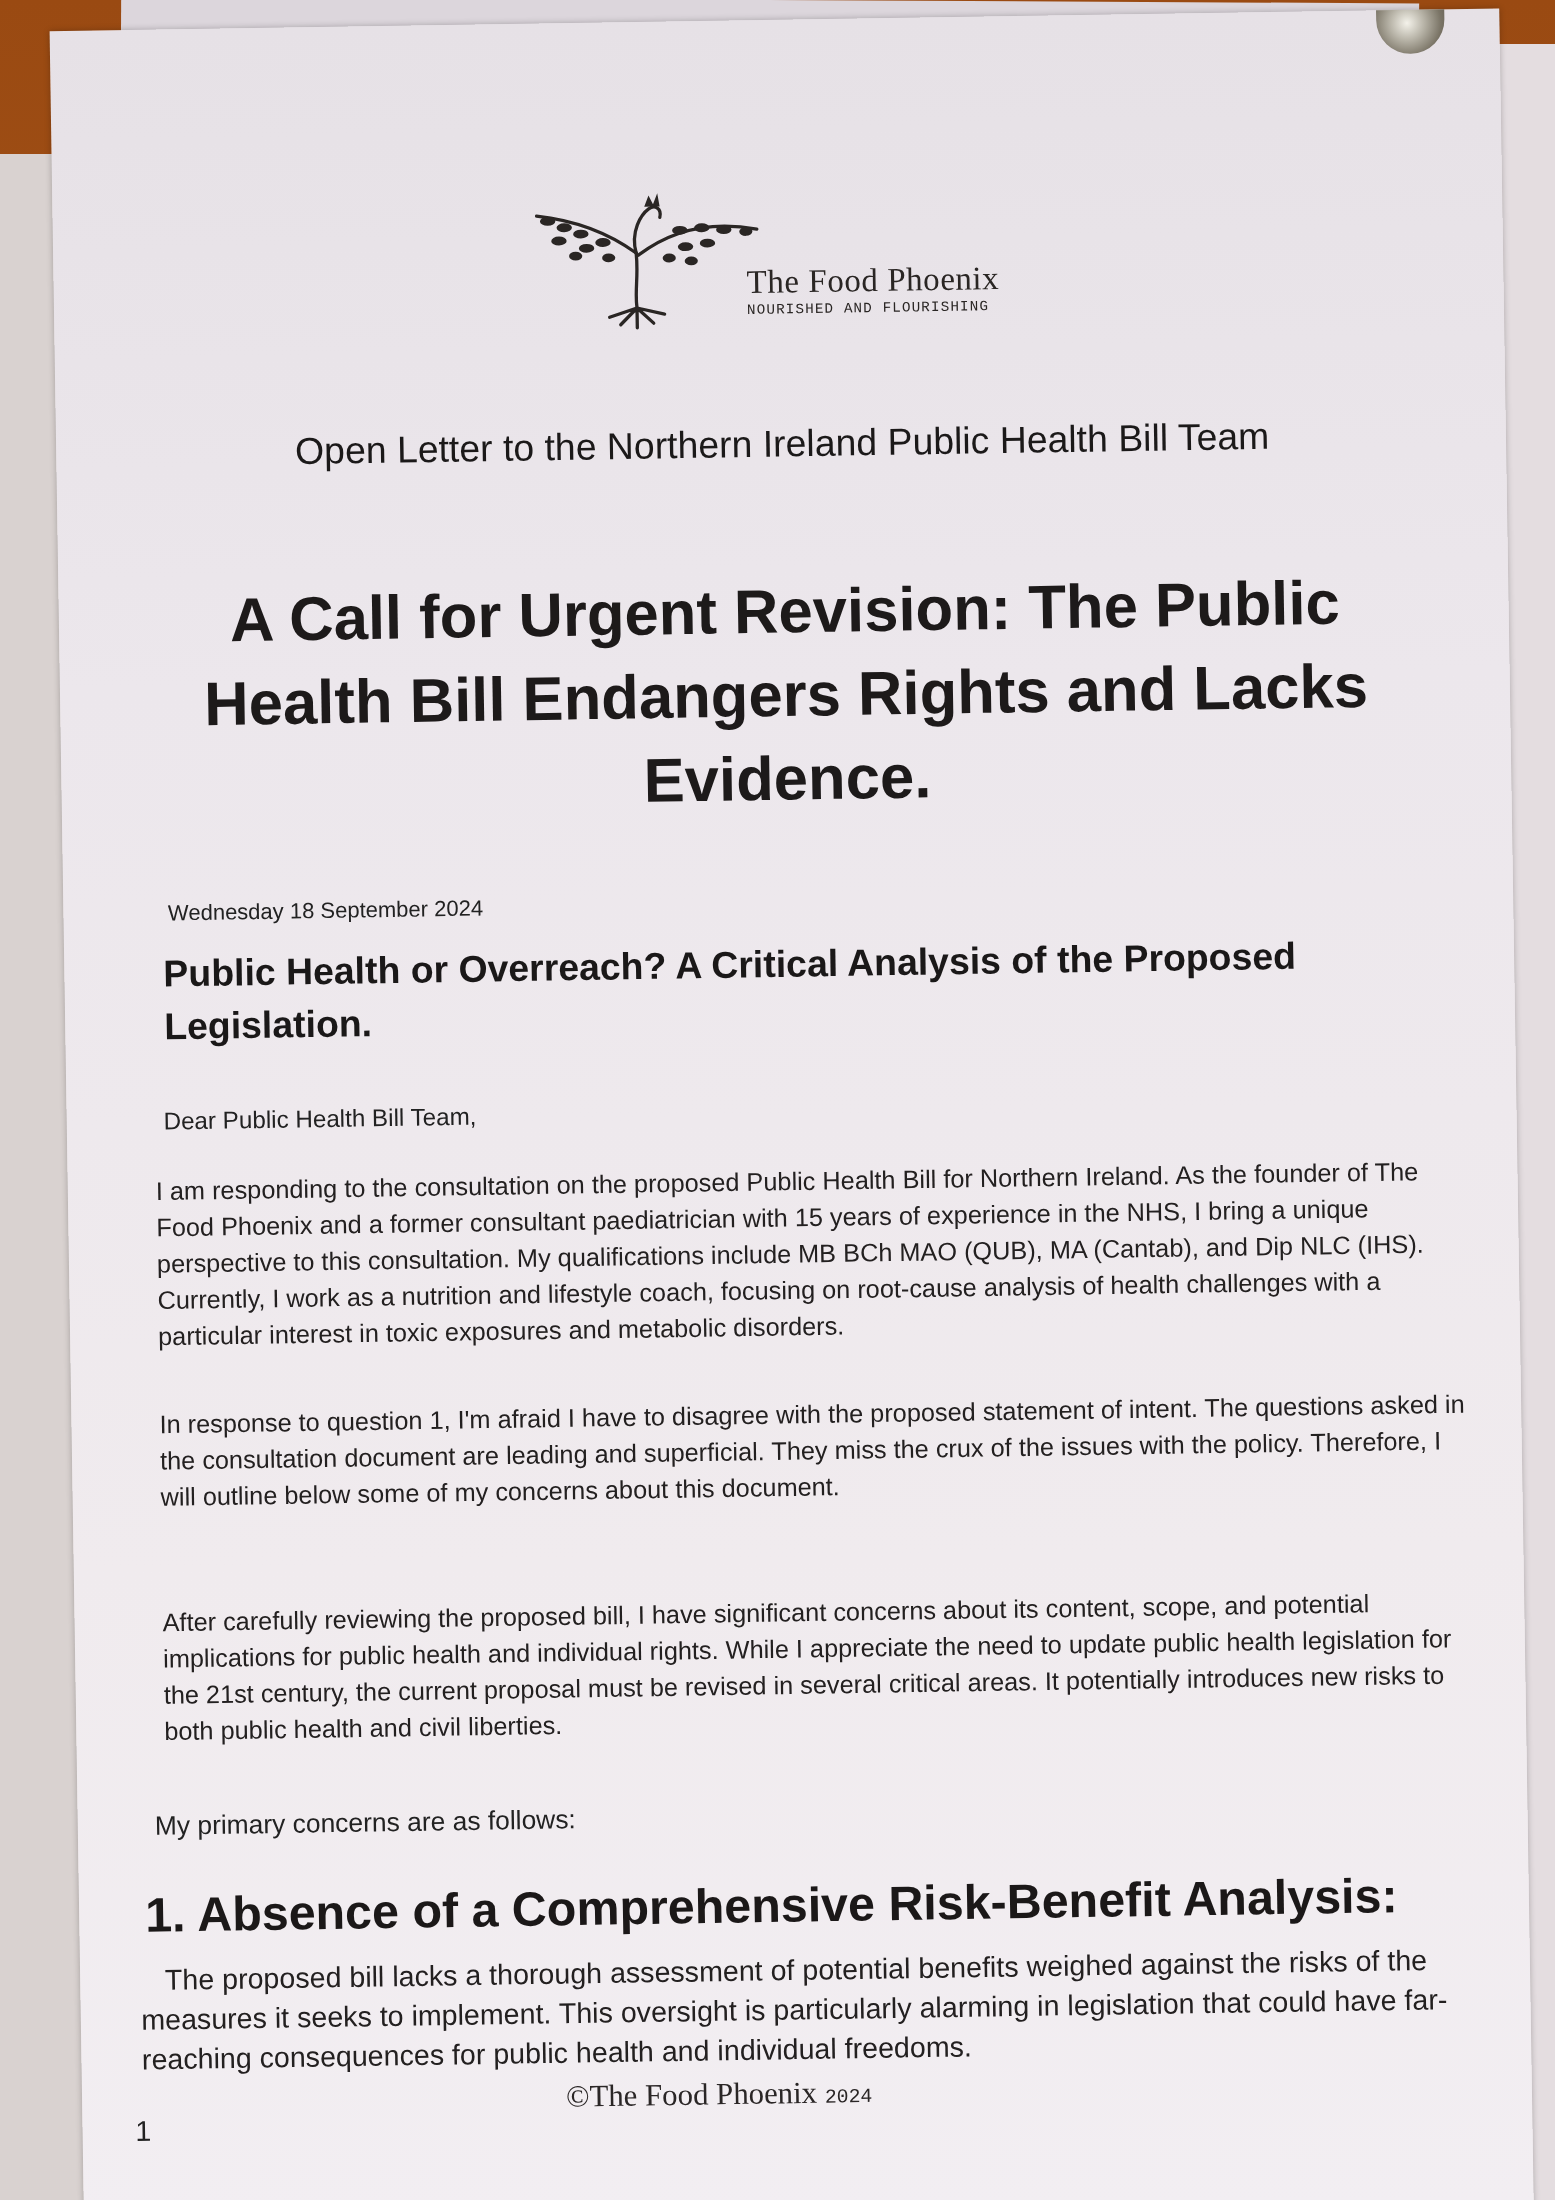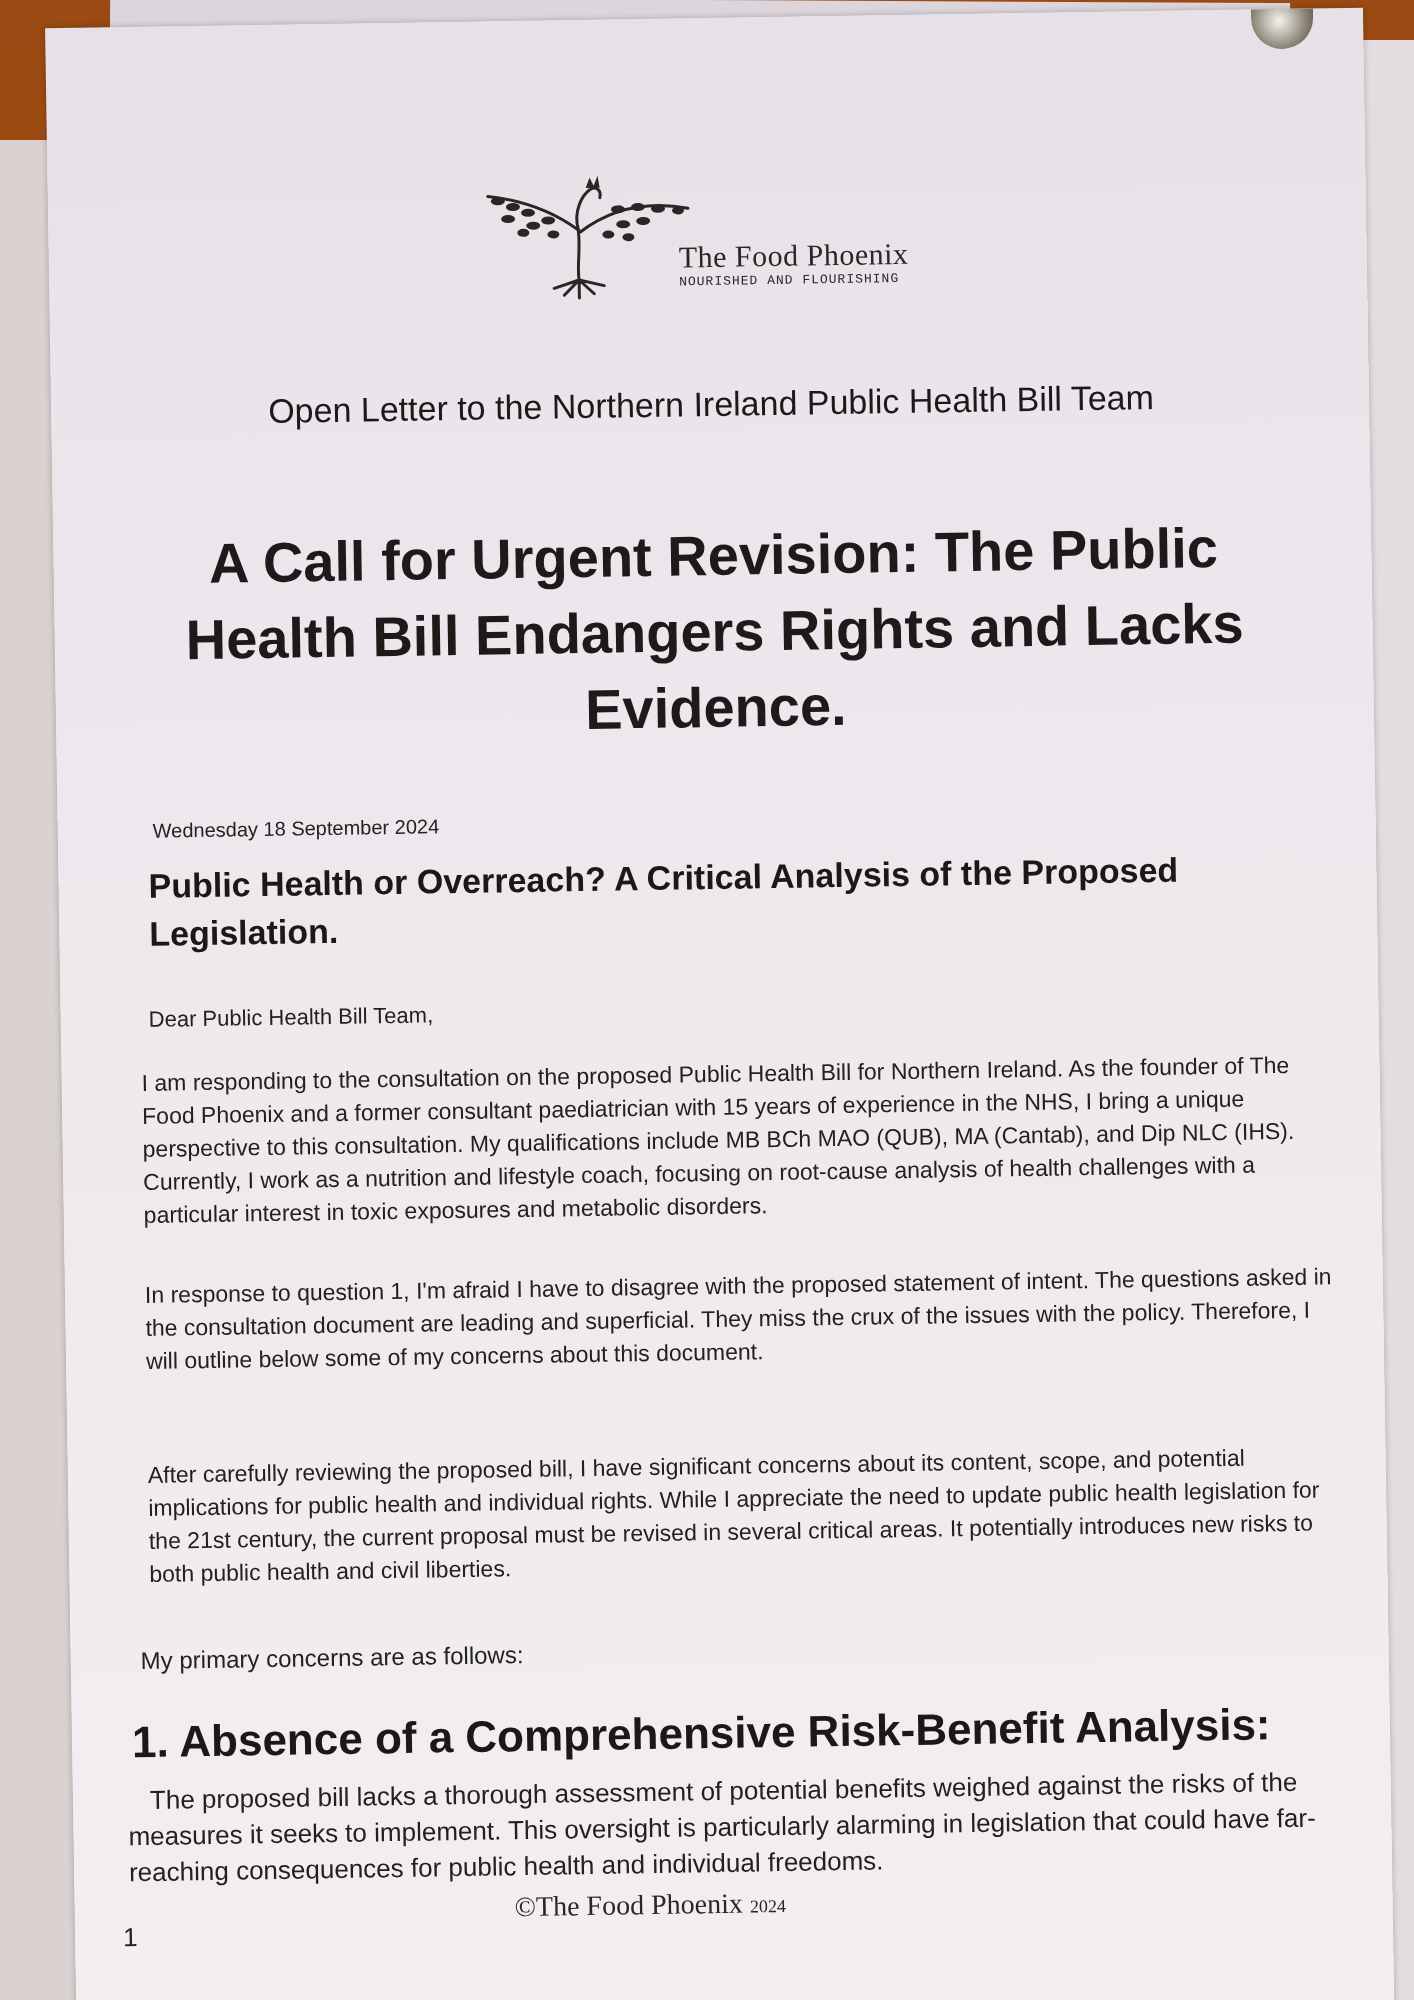--- a/index.html
+++ b/index.html
@@ -76,21 +76,21 @@
     font-weight: bold; font-size: 44px; color: #1b1818;
   }
   .section-body {
     position: absolute; left: 55px; top: 1755px; width: 1270px;
     font-size: 26px; line-height: 36px; color: #232020; text-indent: 22px;
   }
   .footer-copy {
     position: absolute; left: 440px; top: 1870px;
     font-family: "Liberation Serif", serif; font-size: 28px; color: #2a2626;
   }
-  .footer-copy .yr { font-size: 18px; }
+  .footer-copy .yr { font-size: 18px; font-family: Liberation Mono, monospace; }
   .page-num {
     position: absolute; left: 48px; top: 1895px; font-size: 26px; color: #222;
   }
 </style>
 </head>
 <body>
 
 <div class="sheet-back"></div>
 <div class="sheet-top"></div>
 <div class="sheet-right"></div>

